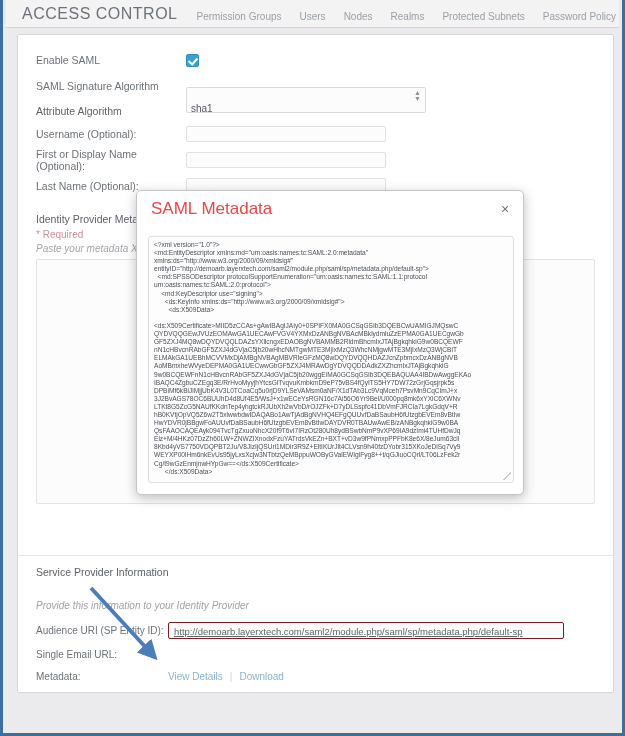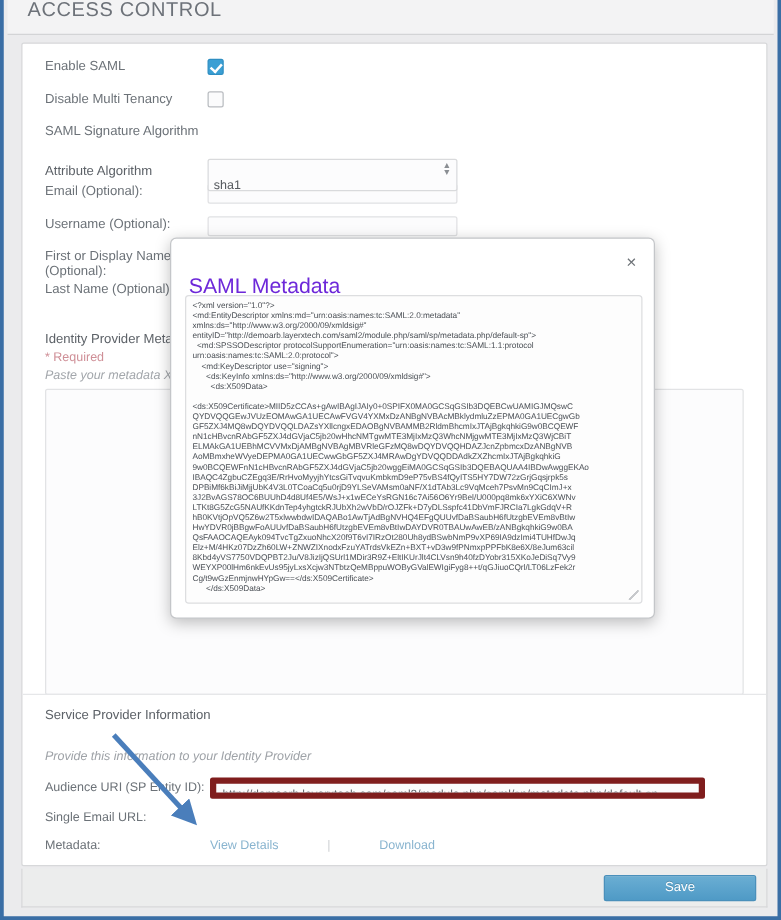--- a/index.html
+++ b/index.html
@@ -41,21 +41,21 @@
   
   .topbar {
     position: absolute;
     left: 3px;
     top: 0px;
     right: 3px;
     height: 28px;
     background: #f3f3f4;
     border-bottom: 1px solid #d3d4d6;
     display: flex;
-    align-items: flex-start;
+    align-items: flex-end;
     box-sizing: border-box;
   }
   .app-title {
     font-size: 16px;
     letter-spacing: 0.5px;
     color: #6d7279;
     padding: 0 10px 4px 16px;
     font-weight: 400;
     white-space: nowrap;
   }
@@ -88,23 +88,24 @@
     overflow: hidden;
   }
 
   .form-area {
     position: relative;
     padding: 12px 18px 0 18px;
   }
 
   .frow {
     display: flex;
-    align-items: flex-start;
+    align-items: center;
     height: 26px;
     margin-bottom: 0px;
+    gap: 20px;
   }
   .flabel {
     width: 130px;
     font-size: 10.5px;
     color: #6c7278;
     flex: 0 0 130px;
   }
 
   .chk {
     width: 13px;
@@ -127,21 +128,21 @@
     left: 3px;
     top: 1px;
     width: 4px;
     height: 7px;
     border: solid #ffffff;
     border-width: 0 2px 2px 0;
     transform: rotate(42deg);
   }
 
   .select-box {
-    width: 200px;
+    width: 240px;
     height: 17px;
     border: 1px solid #d9dadc;
     border-radius: 2px;
     background: #fcfcfd;
     font-size: 10px;
     color: #55595e;
     padding: 12px 4px;
     line-height: 17px;
     box-sizing: border-box;
     position: relative;
@@ -230,38 +231,37 @@
     margin-bottom: 3px;
   }
   .sp-label {
     flex: 0 0 132px;
     font-size: 10px;
     color: #6c7278;
   }
   .sp-input {
     width: 396px;
     height: 17px;
-    border: 5px solid #7f1d1d;
+    border: 1px solid #7f1d1d;
     border-radius: 2px;
     background: #fbfbfc;
     font-size: 9.5px;
     color: #61656a;
     line-height: 17px;
     padding: 0 5px;
     box-sizing: border-box;
     cursor: text;
     white-space: nowrap;
     overflow: hidden;
     text-decoration: underline;
   }
   .sp-links {
     display: flex;
     align-items: flex-start;
     font-size: 10px;
-    gap: 32px;
   }
   .sp-link {
     color: #89b4cf;
     text-decoration: none;
     cursor: pointer;
   }
   .sp-sep {
     color: #cfd1d4;
     margin: 0 7px;
   }
@@ -303,22 +303,22 @@
     width: 388px;
     height: 305px;
     background: #ffffff;
     border: 1px solid #c4c6c9;
     border-radius: 5px;
     box-shadow: 0 3px 12px rgba(0,0,0,0.25);
     box-sizing: border-box;
   }
   .modal-title {
     font-size: 17px;
-    color: #6d28d9;
-    padding: 28px 0 0 14px;
+    color: #ef4444;
+    padding: 8px 0 0 14px;
     font-weight: 400;
   }
   .modal-close {
     position: absolute;
     right: 11px;
     top: 11px;
     width: 14px;
     height: 14px;
     font-size: 14px;
     line-height: 14px;
@@ -369,50 +369,51 @@
   }
 </style>
 </head>
 <body>
 
 <div class="page">
   <div class="app-frame">
 
     <div class="topbar">
       <div class="app-title">ACCESS CONTROL</div>
+      <div class="nav-tabs">
+        <div class="nav-tab">Permission Groups</div>
+        <div class="nav-tab">Users</div>
+        <div class="nav-tab">Nodes</div>
+        <div class="nav-tab">Realms</div>
+        <div class="nav-tab">Protected Subnets</div>
+        <div class="nav-tab">Password Policy</div>
+
+      </div>
     </div>
 
     <div class="content-card">
 
       <div class="form-area">
 
         <div class="frow">
           <div class="flabel">Enable SAML</div>
           <div class="chk checked"></div>
         </div>
 
-        <div class="frow">
-          <div class="flabel">Disable Multi Tenancy</div>
-          <div class="chk"></div>
-        </div>
 
         <div class="frow">
           <div class="flabel">SAML Signature Algorithm</div>
           <div class="select-box">
             <span>sha1</span>
             <span class="spinner">▲<br>▼</span>
           </div>
         </div>
 
         <div class="section-title">Attribute Algorithm</div>
 
-        <div class="frow">
-          <div class="flabel">Email (Optional):</div>
-          <div class="txt-input"></div>
-        </div>
 
         <div class="frow">
           <div class="flabel">Username (Optional):</div>
           <div class="txt-input"></div>
         </div>
 
         <div class="frow">
           <div class="flabel">First or Display Name (Optional):</div>
           <div class="txt-input"></div>
         </div>
@@ -451,23 +452,20 @@
             <span class="sp-link">View Details</span>
             <span class="sp-sep">|</span>
             <span class="sp-link">Download</span>
           </div>
         </div>
 
       </div>
 
     </div>
 
-    <div class="footer-bar">
-      <div class="save-btn">Save</div>
-    </div>
 
     <div class="modal">
       <div class="modal-title">SAML Metadata</div>
       <div class="modal-close">×</div>
       <div class="modal-body">
         <pre class="xml-text">&lt;?xml version="1.0"?&gt;
 &lt;md:EntityDescriptor xmlns:md="urn:oasis:names:tc:SAML:2.0:metadata"
 xmlns:ds="http://www.w3.org/2000/09/xmldsig#"
 entityID="http://demoarb.layerxtech.com/saml2/module.php/saml/sp/metadata.php/default-sp"&gt;
   &lt;md:SPSSODescriptor protocolSupportEnumeration="urn:oasis:names:tc:SAML:1.1:protocol

